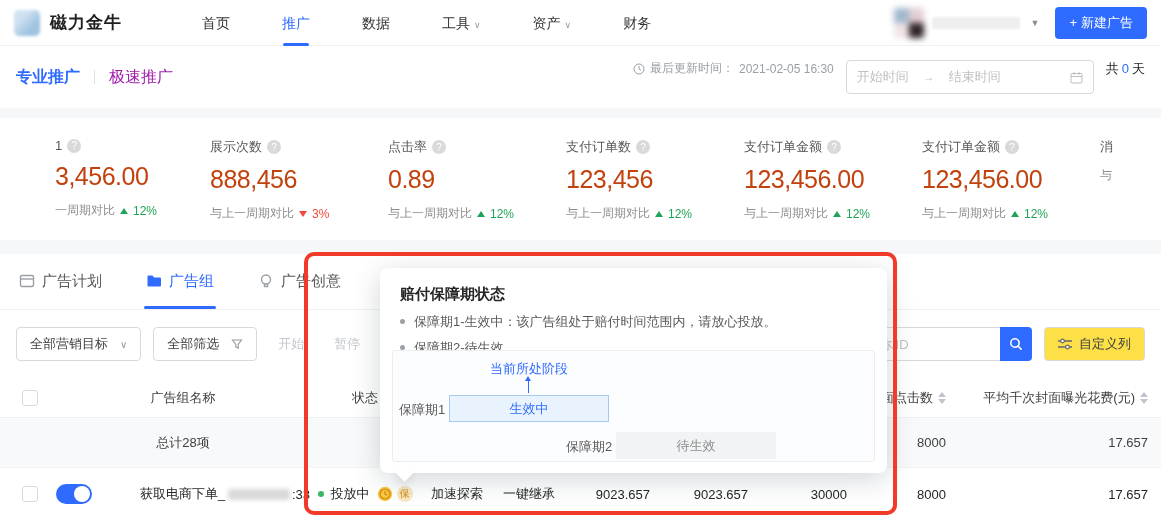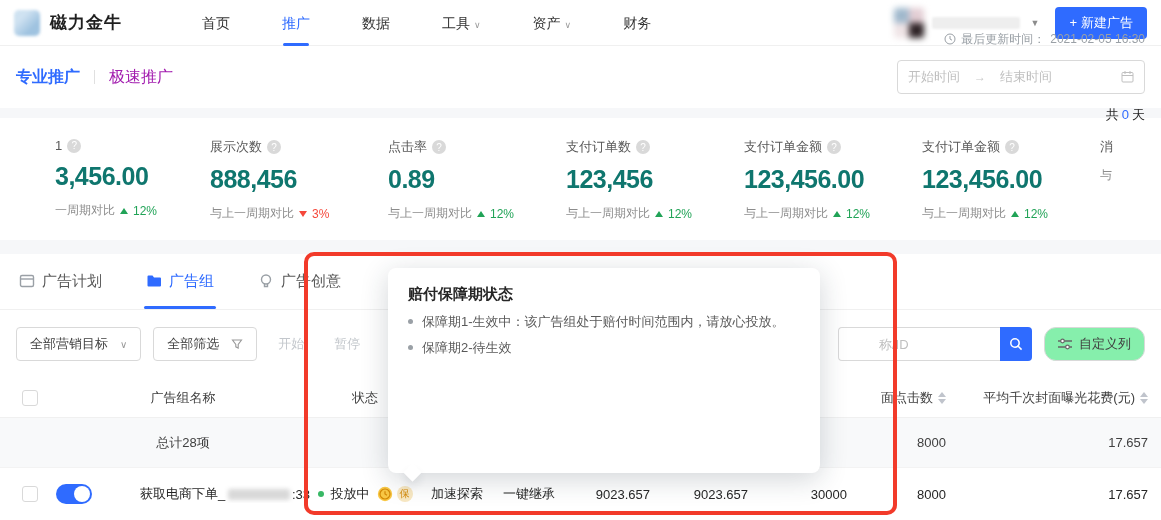--- a/index.html
+++ b/index.html
@@ -21,58 +21,58 @@
   .avatar-blur { width:30px; height:30px; border-radius:3px; overflow:hidden; display:grid; grid-template-columns:1fr 1fr; filter:blur(3px); }
   .avatar-blur i { display:block; }
   .name-blur { width:88px; height:12px; background:#eeeeee; border-radius:2px; margin:0 10px 0 8px; filter:blur(1px); }
   .account-caret { color:#8c8c8c; font-size:9px; margin-right:16px; }
   .create-btn { background:#2f6bff; color:#fff; border:none; height:32px; padding:0 14px; border-radius:4px; font-size:13px; display:flex; align-items:center; gap:4px; cursor:pointer; }
   
   .subheader { height:62px; display:flex; align-items:center; padding:0 16px; }
   .primary-tab { color:#2f6bff; font-size:16px; font-weight:bold; cursor:pointer; }
   .subdivider { width:1px; height:14px; background:#e0e0e0; margin:0 14px; }
   .secondary-tab { font-size:16px; color:#a21caf; cursor:pointer; }
-  .sub-right { margin-left:auto; display:flex; align-items:flex-end; gap:12px;flex-direction:column; }
+  .sub-right { margin-left:auto; display:flex; align-items:flex-start; gap:12px; }
   .update { color:#9aa0a6; font-size:12px; display:flex; align-items:center; gap:5px; white-space:nowrap; }
   .date-range { width:248px; height:34px; border:1px solid #d9d9d9; border-radius:4px; display:flex; align-items:center; padding:0 10px; font-size:13px; color:#bfbfbf; cursor:pointer; }
   .date-range .ph { flex:none; }
   .date-range .arr { margin:0 14px; color:#c8c8c8; font-size:12px; }
   .date-range .cal { margin-left:auto; }
   .total-days { font-size:13px; color:#262626; white-space:nowrap; }
   .total-days .days { color:#2f6bff; margin:0 3px; }
   .band { height:10px; background:#f6f7f9; }
   .band2 { height:14px; background:#f6f7f9; }
   
   .stats { height:122px; position:relative; overflow:hidden; }
   .cards { display:flex; padding-left:32px; }
   .card { width:178px; flex:none; padding-top:20px; }
   .card.first { padding-left:23px; }
   .card .label { font-size:13px; color:#595959; display:flex; align-items:center; gap:5px; white-space:nowrap; }
   .help { width:14px; height:14px; border-radius:50%; background:#d9d9d9; color:#fff; font-size:10px; display:inline-flex; align-items:center; justify-content:center; flex:none; }
-  .card .value { font-size:25px; font-weight:bold; color:#0f766e; margin-top:9px; letter-spacing:-0.5px; white-space:nowrap; }
+  .card .value { font-size:25px; font-weight:normal; color:#c2410c; margin-top:9px; letter-spacing:-0.5px; white-space:nowrap; }
   .card .compare { font-size:12px; color:#8c8c8c; margin-top:11px; display:flex; align-items:center; gap:3px; white-space:nowrap; }
   .tri { width:0; height:0; border-left:4px solid transparent; border-right:4px solid transparent; margin:0 2px; }
   .tri.up { border-bottom:6px solid #21a357; }
   .tri.down { border-top:6px solid #f5483b; }
   .pct.up { color:#21a357; } .pct.down { color:#f5483b; }
   
   .main { position:relative; height:266px; }
   .tabs { height:56px; display:flex; align-items:end; padding:0 19px; gap:44px; border-bottom:1px solid #f0f0f0; }
   .tab { display:flex; align-items:center; gap:7px; font-size:15px; color:#595959; height:56px; position:relative; cursor:pointer; }
   .tab.active { color:#2f6bff; }
   .tab.active::after { content:""; position:absolute; left:-2px; right:-2px; bottom:0; height:3px; background:#2f6bff; border-radius:2px; }
   .filter-row { height:68px; display:flex; align-items:center; padding:0 16px; gap:12px; }
   .select { height:34px; border:1px solid #d9d9d9; border-radius:4px; display:flex; align-items:center; padding:0 13px; font-size:13px; color:#404040; gap:12px; cursor:pointer; background:#fff; }
   .select .chev { color:#999; font-size:10px; }
   .action-btn { font-size:13px; color:#c3c7cc; background:none; border:none; padding:0 9px; cursor:default; white-space:nowrap; }
   .search-group { margin-left:auto; display:flex; align-items:center; }
   .search-input { width:162px; height:34px; border:1px solid #d9d9d9; border-right:none; border-radius:4px 0 0 4px; padding-left:40px; font-size:13px; color:#595959; outline:none; }
   .search-input::placeholder { color:#bfbfbf; }
   .search-btn { width:32px; height:34px; background:#2f6bff; border:none; border-radius:0 4px 4px 0; display:flex; align-items:center; justify-content:center; cursor:pointer; }
-  .custom-btn { height:34px; border:1px solid #d9d9d9; border-radius:12px; background:#86efac; display:flex; align-items:center; gap:7px; padding:0 13px; font-size:13px; color:#404040; margin-left:12px; cursor:pointer; }
+  .custom-btn { height:34px; border:1px solid #d9d9d9; border-radius:4px; background:#fde047; display:flex; align-items:center; gap:7px; padding:0 13px; font-size:13px; color:#404040; margin-left:12px; cursor:pointer; }
   
   .trow { display:grid; grid-template-columns:56px 64px 190px 110px 130px 104px 98px 99px 99px 1fr; align-items:center; }
   .header-row { height:40px; border-bottom:1px solid #f0f0f0; font-size:13px; color:#404040; }
   .totals-row { height:50px; background:#f8f9fa; font-size:13px; color:#404040; border-bottom:1px solid #f3f3f3; }
   .data-row { height:52px; font-size:13px; color:#262626; }
   .cell { display:flex; align-items:center; min-width:0;justify-content:space-between; }
   .cell.ck { padding-left:22px; }
   .cell.span23 { grid-column:2 / 4; justify-content:center; }
   .cell.center { justify-content:center; }
   .cell.num { justify-content:flex-end; padding-right:4px; white-space:nowrap; }
@@ -86,21 +86,21 @@
   .toggle .knob { position:absolute; top:2px; right:2px; width:16px; height:16px; border-radius:50%; background:#fff; }
   .name-cell { padding-left:20px; overflow:hidden; white-space:nowrap; }
   .blur-chunk { display:inline-block; width:62px; height:11px; background:#d9d9d9; border-radius:2px; filter:blur(2px); margin:0 2px; }
   .status-cell { gap:4px; justify-content:center; white-space:nowrap; }
   .dot { width:6px; height:6px; border-radius:50%; background:#38b865; margin-right:3px; flex:none; }
   .badge-clock { width:16px; height:16px; flex:none; margin-left:3px; }
   .badge-bao { width:16px; height:16px; border-radius:50%; background:#f8e8c3; color:#d48806; font-size:10px; display:flex; align-items:center; justify-content:center; flex:none; }
   .explore-cell { justify-content:center; gap:10px; white-space:nowrap;margin-left:16px; }
   .vdiv { width:1px; height:12px; background:#e4e4e4; }
   
-  .popup { position:absolute; left:388px; top:14px; width:432px; height:205px; background:#fff; border-radius:8px; box-shadow:0 6px 28px rgba(31,45,61,.2); z-index:5; padding:17px 20px; }
+  .popup { position:absolute; left:380px; top:14px; width:507px; height:205px; background:#fff; border-radius:8px; box-shadow:0 6px 28px rgba(31,45,61,.2); z-index:5; padding:17px 20px; }
   .popup-title { font-size:15px; font-weight:bold; color:#262626; }
   .bullet { display:flex; align-items:baseline; font-size:13px; color:#595959; margin-top:9px; line-height:17px; }
   .bullet::before { content:""; width:5px; height:5px; border-radius:50%; background:#9aa0a6; margin-right:9px; flex:none; position:relative; top:-2px; }
   .diagram { position:absolute; left:12px; top:82px; width:483px; height:112px; border:1px solid #ebedf0; background:#fcfdff; border-radius:3px; }
   .stage-note { position:absolute; left:56px; top:9px; width:160px; text-align:center; color:#2f6bff; font-size:13px; }
   .stage-arrow { position:absolute; left:135px; top:29px; width:1px; height:13px; background:#2f6bff; }
   .stage-arrow::before { content:""; position:absolute; top:-4px; left:-3px; border-left:3.5px solid transparent; border-right:3.5px solid transparent; border-bottom:5px solid #2f6bff; }
   .g-label { position:absolute; font-size:13px; color:#595959; }
   .g-box { position:absolute; width:160px; height:27px; font-size:13px; display:flex; align-items:center; justify-content:center; }
   .g-box.active-stage { background:#e9f3fe; border:1px solid #a5c9f0; color:#2f6bff; }
@@ -395,17 +395,25 @@
     <div class="cell num">9023.657</div>
     <div class="cell num">30000</div>
     <div class="cell num">8000</div>
     <div class="cell num-last">17.657</div>
   </div>
 
   <div class="popup">
     <div class="popup-title">赔付保障期状态</div>
     <div class="bullet">保障期1-生效中：该广告组处于赔付时间范围内，请放心投放。</div>
     <div class="bullet">保障期2-待生效</div>
+    <div class="diagram">
+      <div class="stage-note">当前所处阶段</div>
+      <div class="stage-arrow"></div>
+      <div class="g-label" style="left:6px; top:50px;">保障期1</div>
+      <div class="g-box active-stage" style="left:56px; top:44px;">生效中</div>
+      <div class="g-label" style="left:173px; top:87px;">保障期2</div>
+      <div class="g-box pending-stage" style="left:223px; top:81px;">待生效</div>
+    </div>
     <div class="popup-caret"></div>
   </div>
 
   <div class="red-box"></div>
 </div>
 
 </body></html>

